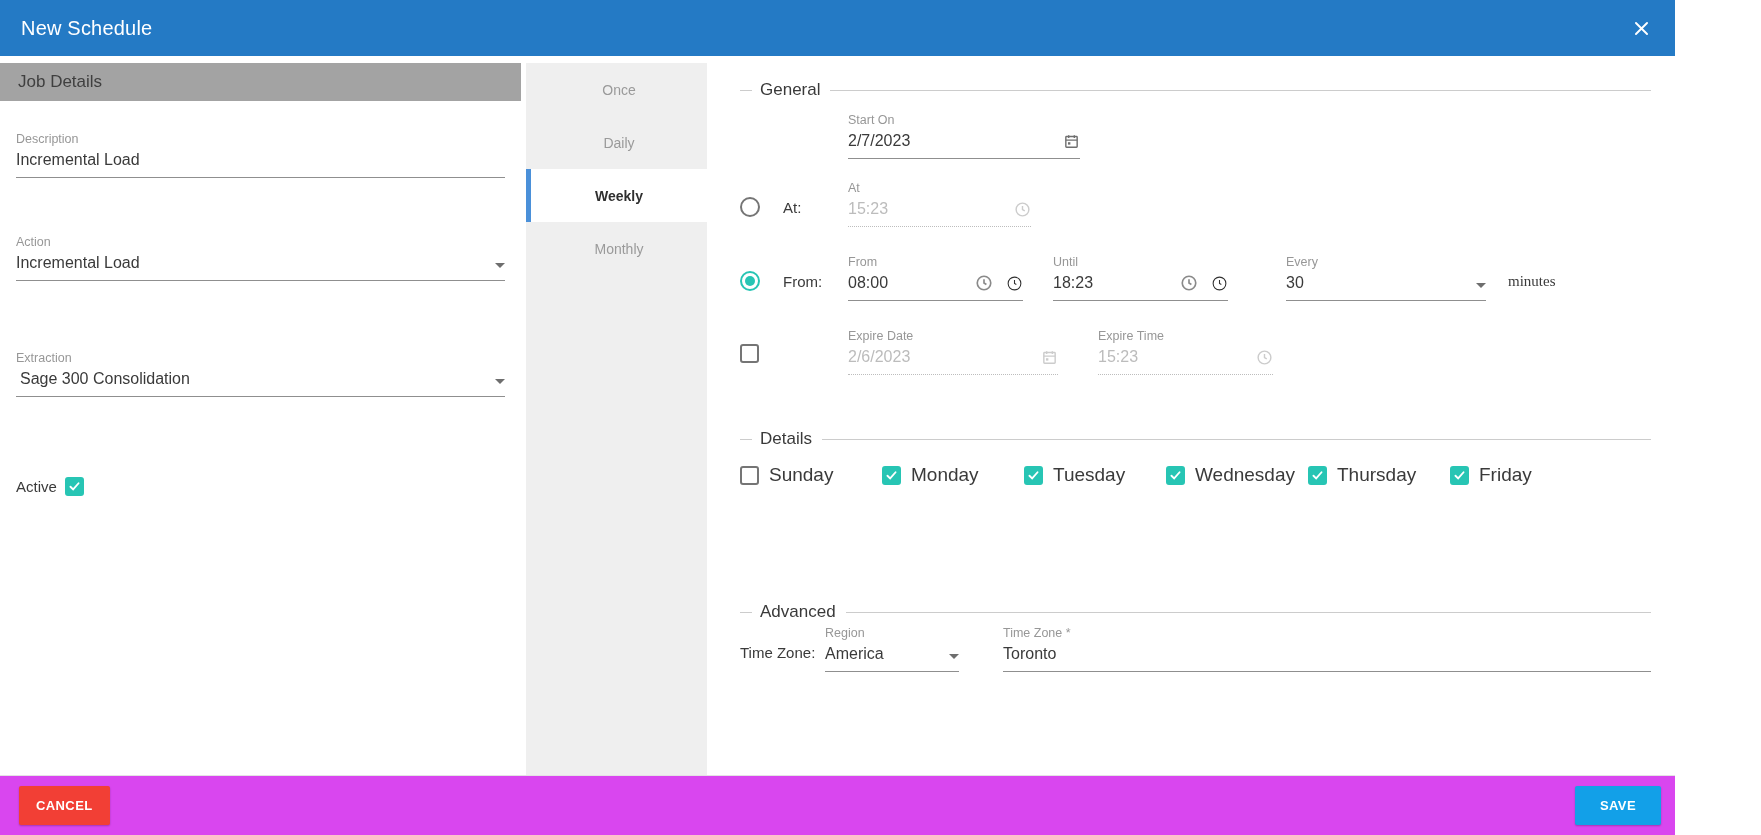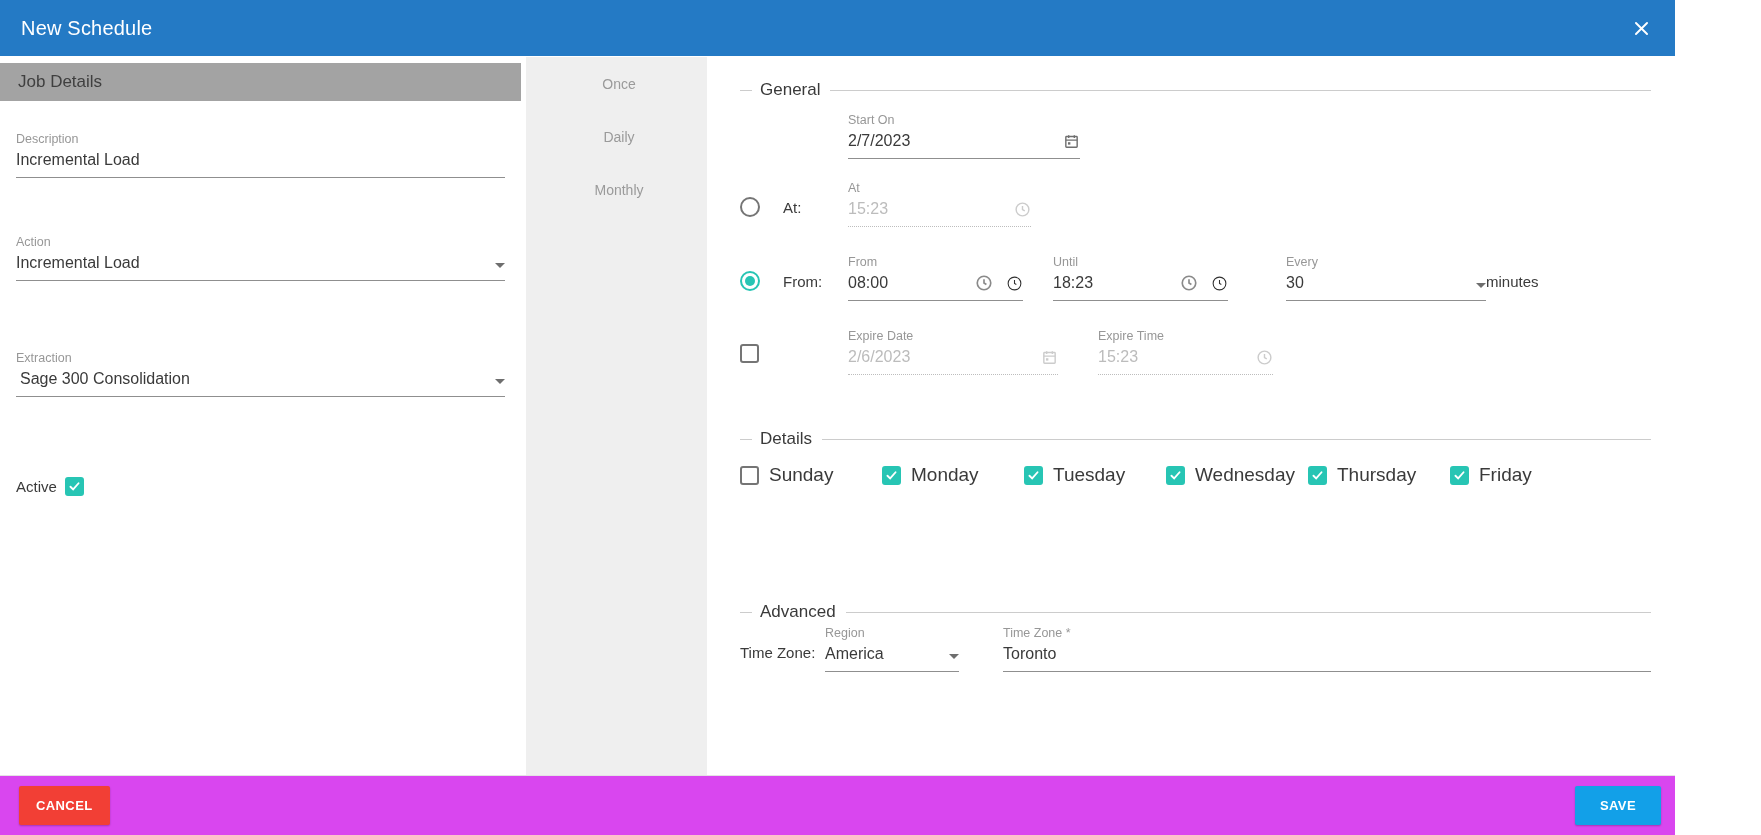--- a/index.html
+++ b/index.html
@@ -46,41 +46,41 @@
   .cb svg { display:none; }
   .cb.checked { background:#27c5b4; border-color:#27c5b4; }
   .cb.checked svg { display:block; }
   .radio { width:20px; height:20px; border-radius:50%; border:2px solid #757575;
     position:relative; flex:0 0 auto; background:#fff; }
   .radio.on { border-color:#27c5b4; }
   .radio.on::after { content:""; position:absolute; inset:3px; border-radius:50%;
     background:#27c5b4; }
 
   
-  .tabs { width:181px; flex:0 0 auto; margin-left:5px; margin-top:1px;
+  .tabs { width:181px; flex:0 0 auto; margin-left:5px; margin-top:7px;
     background:#efefef; }
   .tab { height:53px; display:flex; align-items:center; justify-content:center;
     font-size:14px; color:#9a9a9a; cursor:pointer; border-left:5px solid transparent; }
   .tab.selected { background:#fff; color:#2f2f2f; font-weight:700;
     border-left:5px solid #4a90d9; }
 
   
   .main { flex:1 1 auto; padding:24px 24px 0 33px; overflow:hidden; }
   .legend { display:flex; align-items:center; }
   .legend .dash { width:12px; height:1px; background:#cccccc; margin-right:8px; }
   .legend .ltext { font-size:17px; color:#3a3a3a; margin-right:10px; white-space:nowrap; }
   .legend .line { flex:1 1 auto; height:1px; background:#cccccc; }
 
   .row { display:flex; align-items:flex-end; }
   .gutter { width:108px; flex:0 0 auto; display:flex; align-items:center; gap:23px;
     font-size:15px; color:#3a3a3a; padding-bottom:10px; }
   .w232 { width:232px; } .w183 { width:183px; } .w175 { width:175px; }
   .w200 { width:200px; } .w210 { width:210px; } .w134 { width:134px; }
   .gap30 { margin-left:30px; } .gap40 { margin-left:40px; } .gap58 { margin-left:58px; }
-  .unit { font-size:15px; color:#3a3a3a; padding-bottom:11px; }
+  .unit { font-size:15px; color:#3a3a3a; margin-left:22px; padding-bottom:11px;font-family:Liberation Serif, serif; }
 
   .r-start { margin-top:13px; }
   .r-at { margin-top:22px; }
   .r-from { margin-top:28px; }
   .r-expire { margin-top:28px; }
   .details-legend { margin-top:54px; }
   .days { margin-top:15px; display:flex; }
   .day { width:142px; display:flex; align-items:center; gap:10px; cursor:pointer; }
   .day .cb { width:19px; height:19px; }
   .day-label { font-size:19px; color:#3a3a3a; }
@@ -145,20 +145,21 @@
                 <path d="M4.5 12.5l5 5 10-11.5" fill="none" stroke="#fff" stroke-width="3.4" stroke-linecap="round"></path>
               </svg>
           </span>
         </div>
       </div>
     </div>
 
     <div class="tabs" id="tabs">
         <div class="tab">Once</div>
         <div class="tab">Daily</div>
+        <div class="tab selected">Weekly</div>
         <div class="tab">Monthly</div>
       </div>
 
     <div class="main">
 
       <div class="legend">
         <span class="dash"></span>
           <span class="ltext">General</span>
           <span class="line"></span>
       </div>

